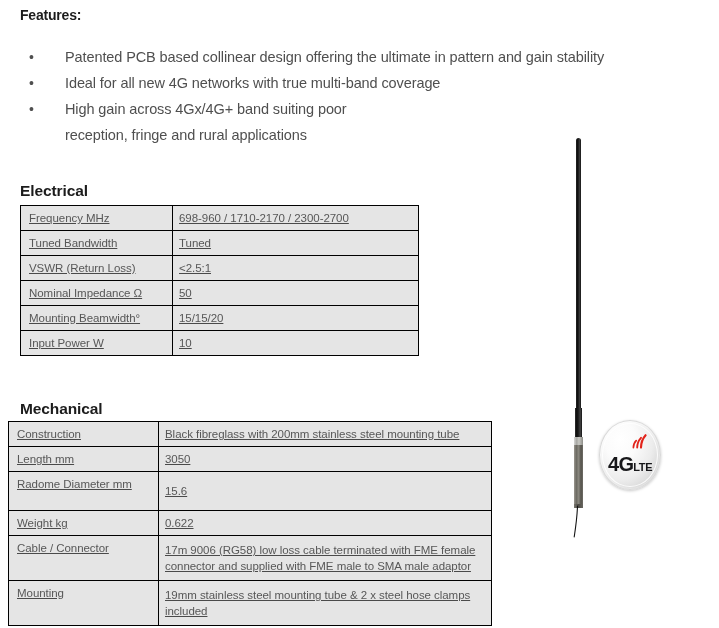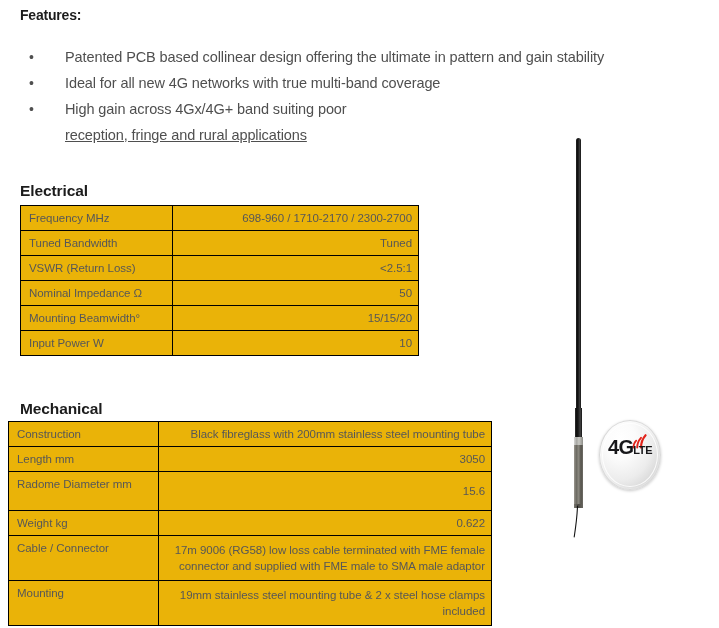--- a/index.html
+++ b/index.html
@@ -47,55 +47,56 @@
   }
   .feature-bullet {
     position: absolute;
     left: 9px;
     top: 0;
     font-size: 14px;
     line-height: 26px;
     color: #4f4f4f;
   }
   .feature-text { display: block; }
-  .feature-text-cont { display: block; text-decoration: underline; }
+  .feature-text-cont { display: block; }
 
   
   .section-heading {
     position: absolute;
     font-size: 15.5px;
     font-weight: bold;
     color: #1c1c1c;
     letter-spacing: -0.1px;
     text-align: center;
   }
   #electrical-heading { left: 20px; top: 182px; }
   #mechanical-heading { left: 20px; top: 400px; }
 
   
   table.spec-table {
     position: absolute;
     border-collapse: collapse;
     table-layout: fixed;
-    background: #eab308;
+    background: #e5e5e5;
+    text-decoration: underline;
   }
   table.spec-table td {
     border: 1.6px solid #000000;
     font-size: 11.5px;
     color: #575757;
     letter-spacing: -0.05px;
     vertical-align: middle;
   }
   table.spec-table td.cell-label {
     padding: 4px 0 4px 8px;
     text-align: left;
   }
   table.spec-table td.cell-value {
     padding: 4px 6px;
-    text-align: right;
+    text-align: left;
     line-height: 16px;
   }
 
   
   #electrical-table {
     left: 20px;
     top: 205px;
     width: 398px;
   }
   #electrical-table col.c-label { width: 152px; }
@@ -199,21 +200,21 @@
   }
   .badge-inner-ring {
     position: absolute;
     left: 3px; top: 3px; right: 3px; bottom: 3px;
     border-radius: 50%;
     border: 1px solid rgba(255,255,255,0.85);
   }
   .badge-text {
     position: absolute;
     left: 0;
-    top: 17px;
+    top: 34px;
     width: 100%;
     text-align: center;
     font-family: "Liberation Sans", sans-serif;
     font-weight: bold;
     color: #17171a;
     line-height: 1;
     letter-spacing: -0.6px;
   }
   .badge-4g { font-size: 20px; }
   .badge-lte { font-size: 11px; letter-spacing: -0.4px; }

